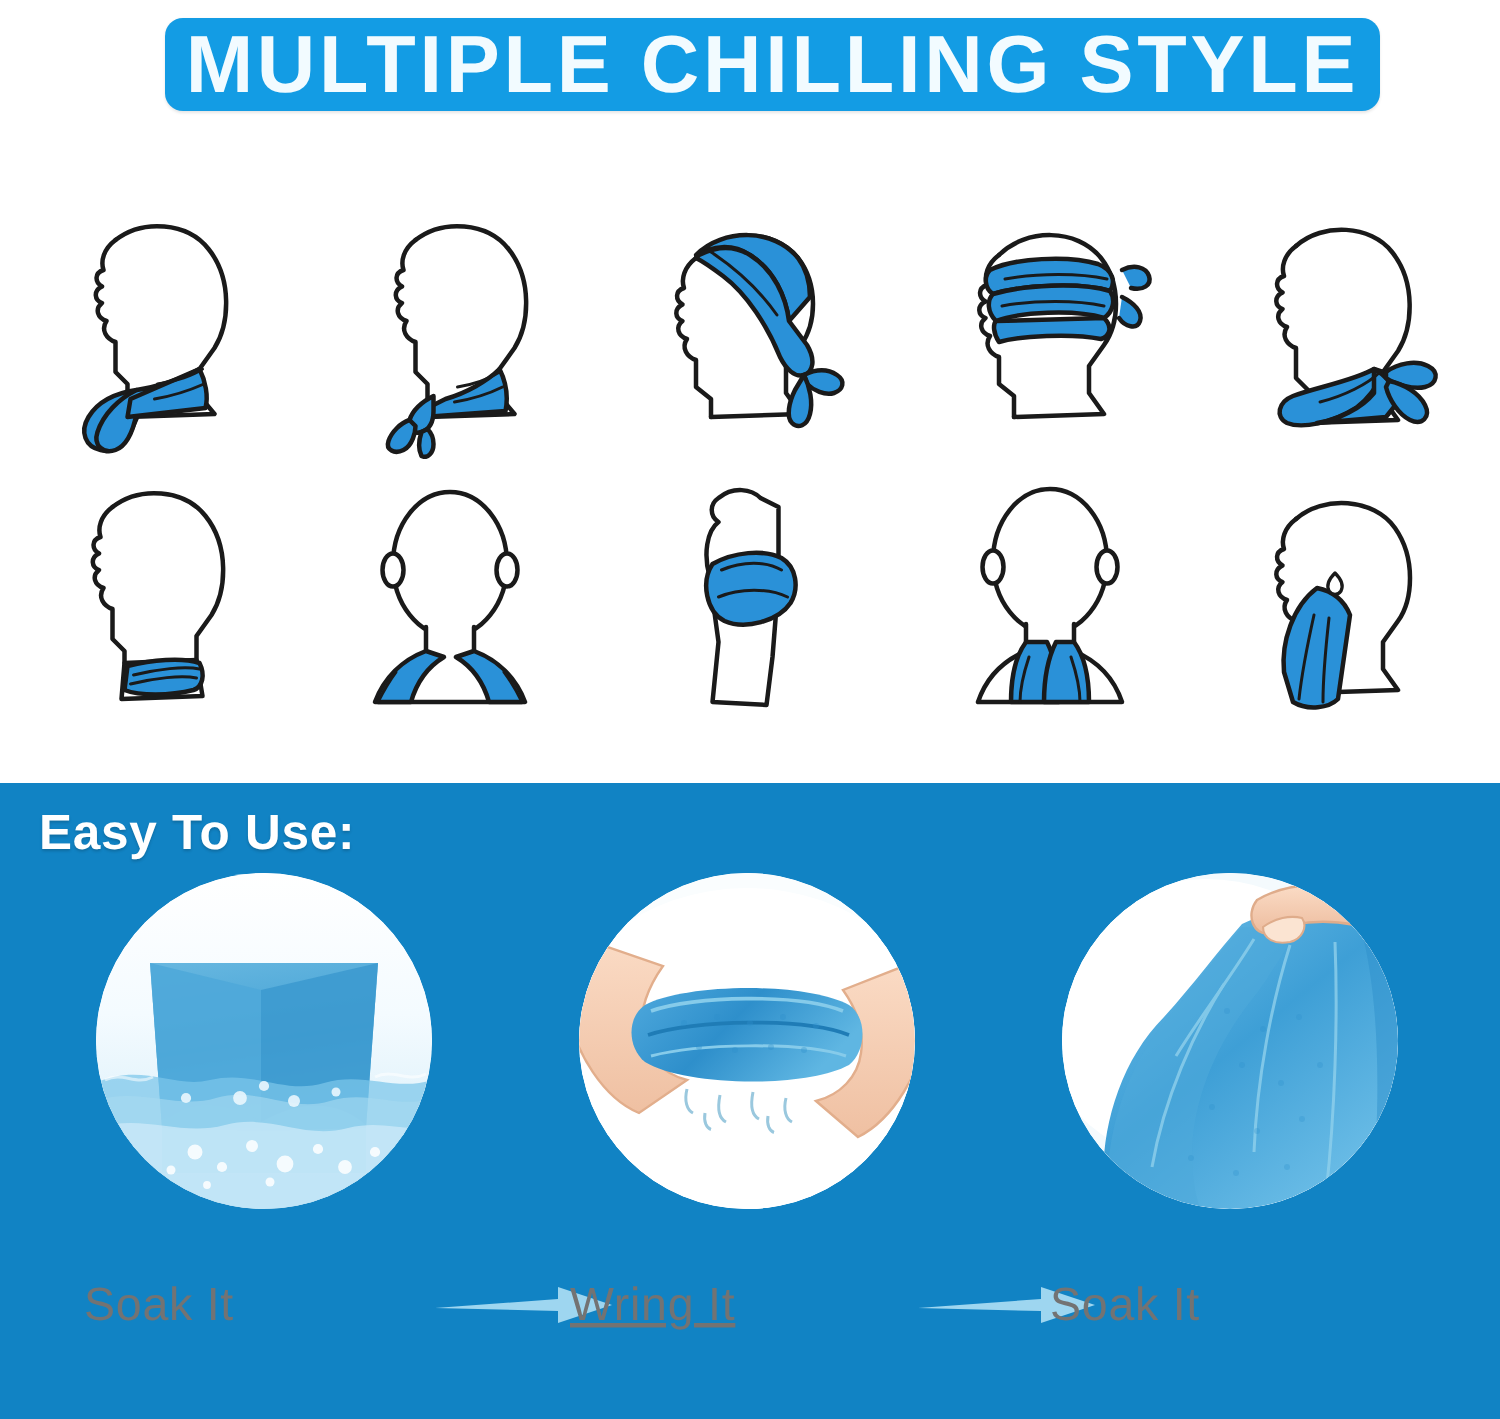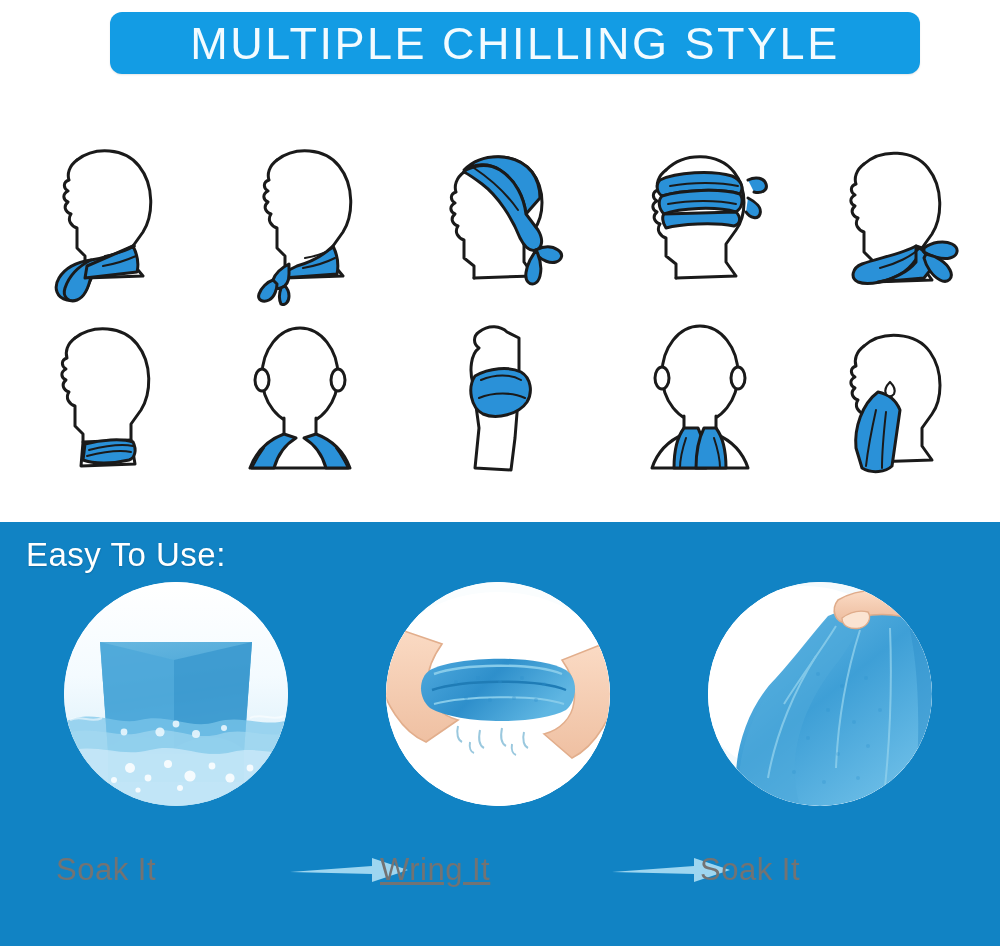--- a/index.html
+++ b/index.html
@@ -14,39 +14,39 @@
   
   .top-section{position:absolute;left:0;top:0;width:1000px;height:522px;background:#ffffff;}
 
   .title-banner{
     position:absolute;left:110px;top:12px;width:810px;height:62px;
     background:#139CE4;border-radius:12px;
     display:flex;align-items:center;justify-content:center;
     box-shadow:0 1px 2px rgba(0,0,0,.10);
   }
   .title-banner .title-text{
-    color:#F2FBFF;font-size:45px;letter-spacing:2.5px;
-    font-weight:400;white-space:nowrap;line-height:1;
+    color:#F2FBFF;font-size:54px;letter-spacing:2.5px;
+    font-weight:700;white-space:nowrap;line-height:1;
     font-family:"Liberation Sans", sans-serif;
   }
 
   .style-row{position:absolute;left:0;width:1000px;display:flex;}
   .style-row.row1{top:136px;height:170px;align-items:flex-start;}
   .style-row.row2{top:318px;height:170px;align-items:flex-start;}
   .style-cell{flex:1 1 0;display:flex;align-items:flex-start;justify-content:center;}
   .style-cell svg{display:block;}
 
   
   .bottom-section{
     position:absolute;left:0;top:522px;width:1000px;height:424px;
     background:#1183C4;
   }
   .easy-heading{
     position:absolute;left:26px;top:16px;
-    color:#FFFFFF;font-size:33px;font-weight:normal;
+    color:#FFFFFF;font-size:33px;font-weight:bold;
     letter-spacing:.5px;line-height:1;
     text-shadow:0 1px 2px rgba(0,0,0,.18);
   }
 
   .photo-row{position:absolute;left:0;top:56px;width:1000px;height:250px;}
   .photo-circle{
     position:absolute;width:224px;height:224px;border-radius:50%;
     overflow:hidden;background:#ffffff;
   }
   .photo-circle.p1{left:64px;top:4px;}

